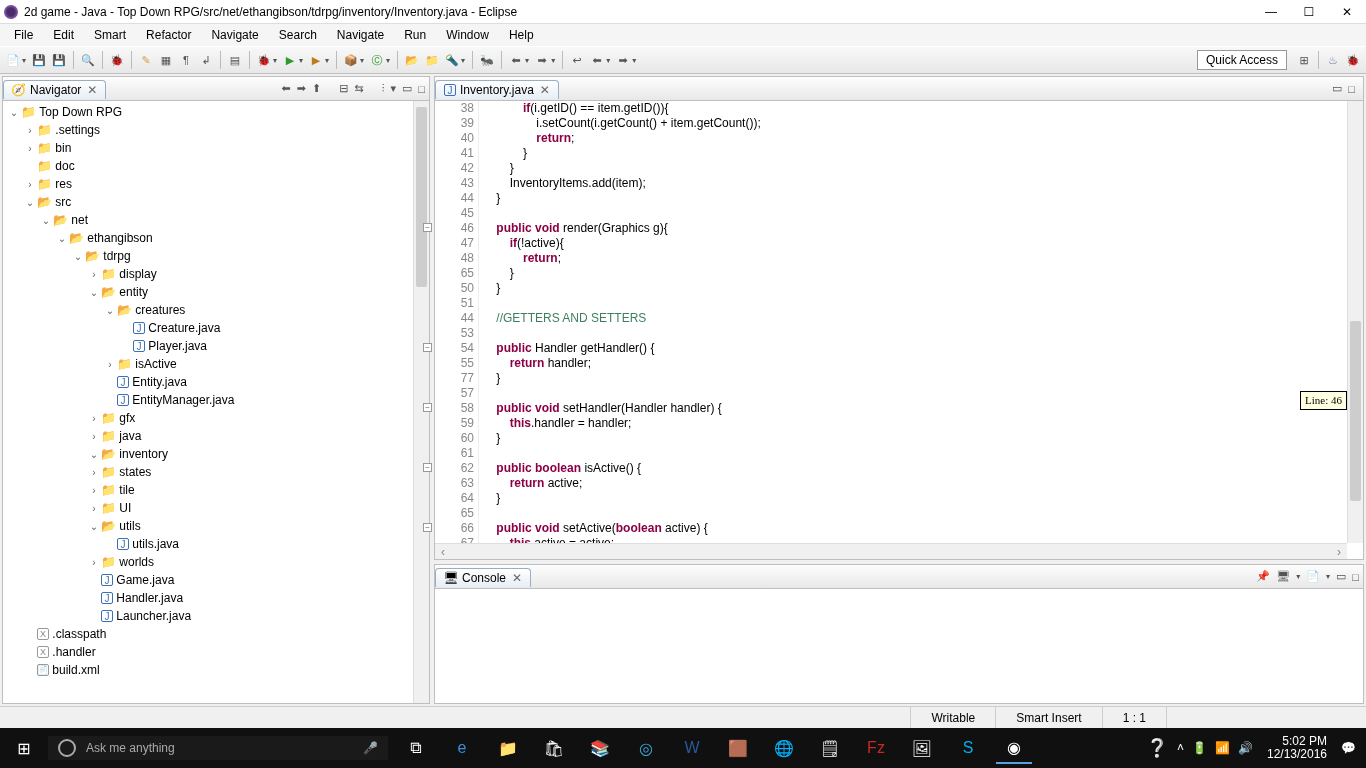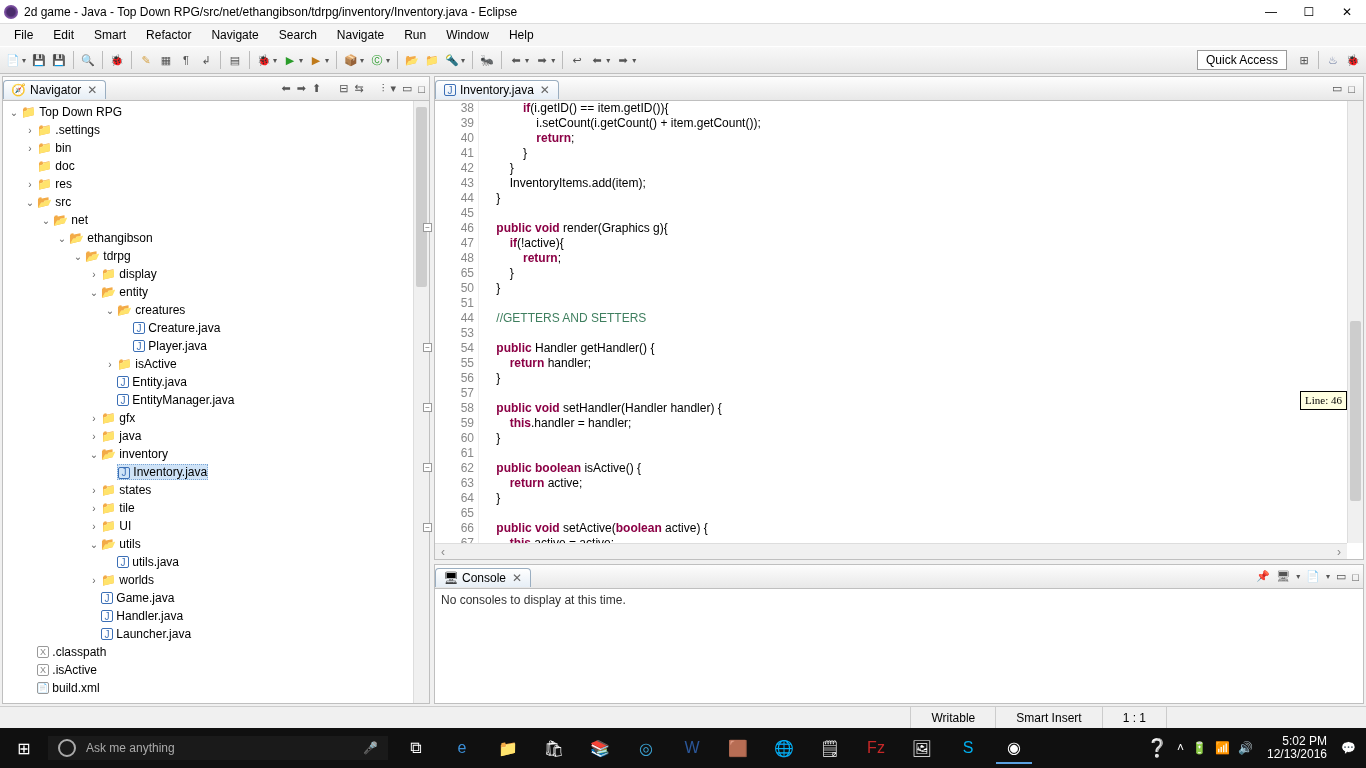--- a/index.html
+++ b/index.html
@@ -205,35 +205,31 @@
       <div class="node"><span class="sp" style="width:84px"></span><span class="tw">⌄</span><span class="ic-folder-open">📂</span>&nbsp;<span>entity</span></div>
       <div class="node"><span class="sp" style="width:100px"></span><span class="tw">⌄</span><span class="ic-folder-open">📂</span>&nbsp;<span>creatures</span></div>
       <div class="node"><span class="sp" style="width:130px"></span><span class="ic-java">J</span>&nbsp;<span>Creature.java</span></div>
       <div class="node"><span class="sp" style="width:130px"></span><span class="ic-java">J</span>&nbsp;<span>Player.java</span></div>
       <div class="node"><span class="sp" style="width:100px"></span><span class="tw">›</span><span class="ic-folder">📁</span>&nbsp;<span>isActive</span></div>
       <div class="node"><span class="sp" style="width:114px"></span><span class="ic-java">J</span>&nbsp;<span>Entity.java</span></div>
       <div class="node"><span class="sp" style="width:114px"></span><span class="ic-java">J</span>&nbsp;<span>EntityManager.java</span></div>
       <div class="node"><span class="sp" style="width:84px"></span><span class="tw">›</span><span class="ic-folder">📁</span>&nbsp;<span>gfx</span></div>
       <div class="node"><span class="sp" style="width:84px"></span><span class="tw">›</span><span class="ic-folder">📁</span>&nbsp;<span>java</span></div>
       <div class="node"><span class="sp" style="width:84px"></span><span class="tw">⌄</span><span class="ic-folder-open">📂</span>&nbsp;<span>inventory</span></div>
-      <div class="node">
-          <span class="sp" style="width:114px"></span>
-          <span class="selected"><span class="ic-java">J</span>&nbsp;<span>Inventory.java</span></span>
-        </div>
       <div class="node"><span class="sp" style="width:84px"></span><span class="tw">›</span><span class="ic-folder">📁</span>&nbsp;<span>states</span></div>
       <div class="node"><span class="sp" style="width:84px"></span><span class="tw">›</span><span class="ic-folder">📁</span>&nbsp;<span>tile</span></div>
       <div class="node"><span class="sp" style="width:84px"></span><span class="tw">›</span><span class="ic-folder">📁</span>&nbsp;<span>UI</span></div>
       <div class="node"><span class="sp" style="width:84px"></span><span class="tw">⌄</span><span class="ic-folder-open">📂</span>&nbsp;<span>utils</span></div>
       <div class="node"><span class="sp" style="width:114px"></span><span class="ic-java">J</span>&nbsp;<span>utils.java</span></div>
       <div class="node"><span class="sp" style="width:84px"></span><span class="tw">›</span><span class="ic-folder">📁</span>&nbsp;<span>worlds</span></div>
       <div class="node"><span class="sp" style="width:98px"></span><span class="ic-java">J</span>&nbsp;<span>Game.java</span></div>
       <div class="node"><span class="sp" style="width:98px"></span><span class="ic-java">J</span>&nbsp;<span>Handler.java</span></div>
       <div class="node"><span class="sp" style="width:98px"></span><span class="ic-java">J</span>&nbsp;<span>Launcher.java</span></div>
       <div class="node"><span class="sp" style="width:34px"></span><span class="ic-x">X</span>&nbsp;<span>.classpath</span></div>
-      <div class="node"><span class="sp" style="width:34px"></span><span class="ic-x">X</span>&nbsp;<span>.isActive</span></div>
+      <div class="node"><span class="sp" style="width:34px"></span><span class="ic-x">X</span>&nbsp;<span>.handler</span></div>
       <div class="node"><span class="sp" style="width:34px"></span><span class="ic-x">📄</span>&nbsp;<span>build.xml</span></div>
       <div class="tree-scrollbar">
           <div class="tree-thumb"></div>
         </div>
     </div>
   </div>
 
   <div class="editor-col">
     <div class="editor-view">
       <div class="editor-tabbar">
@@ -260,21 +256,21 @@
             <div>46<span class="fold-mark">−</span></div>
             <div>47</div>
             <div>48</div>
             <div>65</div>
             <div>50</div>
             <div>51</div>
             <div>44</div>
             <div>53</div>
             <div>54<span class="fold-mark">−</span></div>
             <div>55</div>
-            <div>56</div>
+            <div>77</div>
             <div>57</div>
             <div>58<span class="fold-mark">−</span></div>
             <div>59</div>
             <div>60</div>
             <div>61</div>
             <div>62<span class="fold-mark">−</span></div>
             <div>63</div>
             <div>64</div>
             <div>65</div>
             <div>66<span class="fold-mark">−</span></div>
@@ -303,21 +299,20 @@
         <div class="view-toolbar">
           <span>📌</span>
           <span>🖥</span>
             <span style="font-size:8px">▾</span>
           <span>📄</span>
             <span style="font-size:8px">▾</span>
           <span>▭</span>
           <span>□</span>
         </div>
       </div>
-      <div class="console-body">No consoles to display at this time.</div>
     </div>
   </div>
 </div>
 
 <div class="statusbar">
   <div class="spacer"></div>
   <div class="cell">Writable</div>
   <div class="cell">Smart Insert</div>
   <div class="cell">1 : 1</div>
   <div class="cell" style="width:200px"></div>

